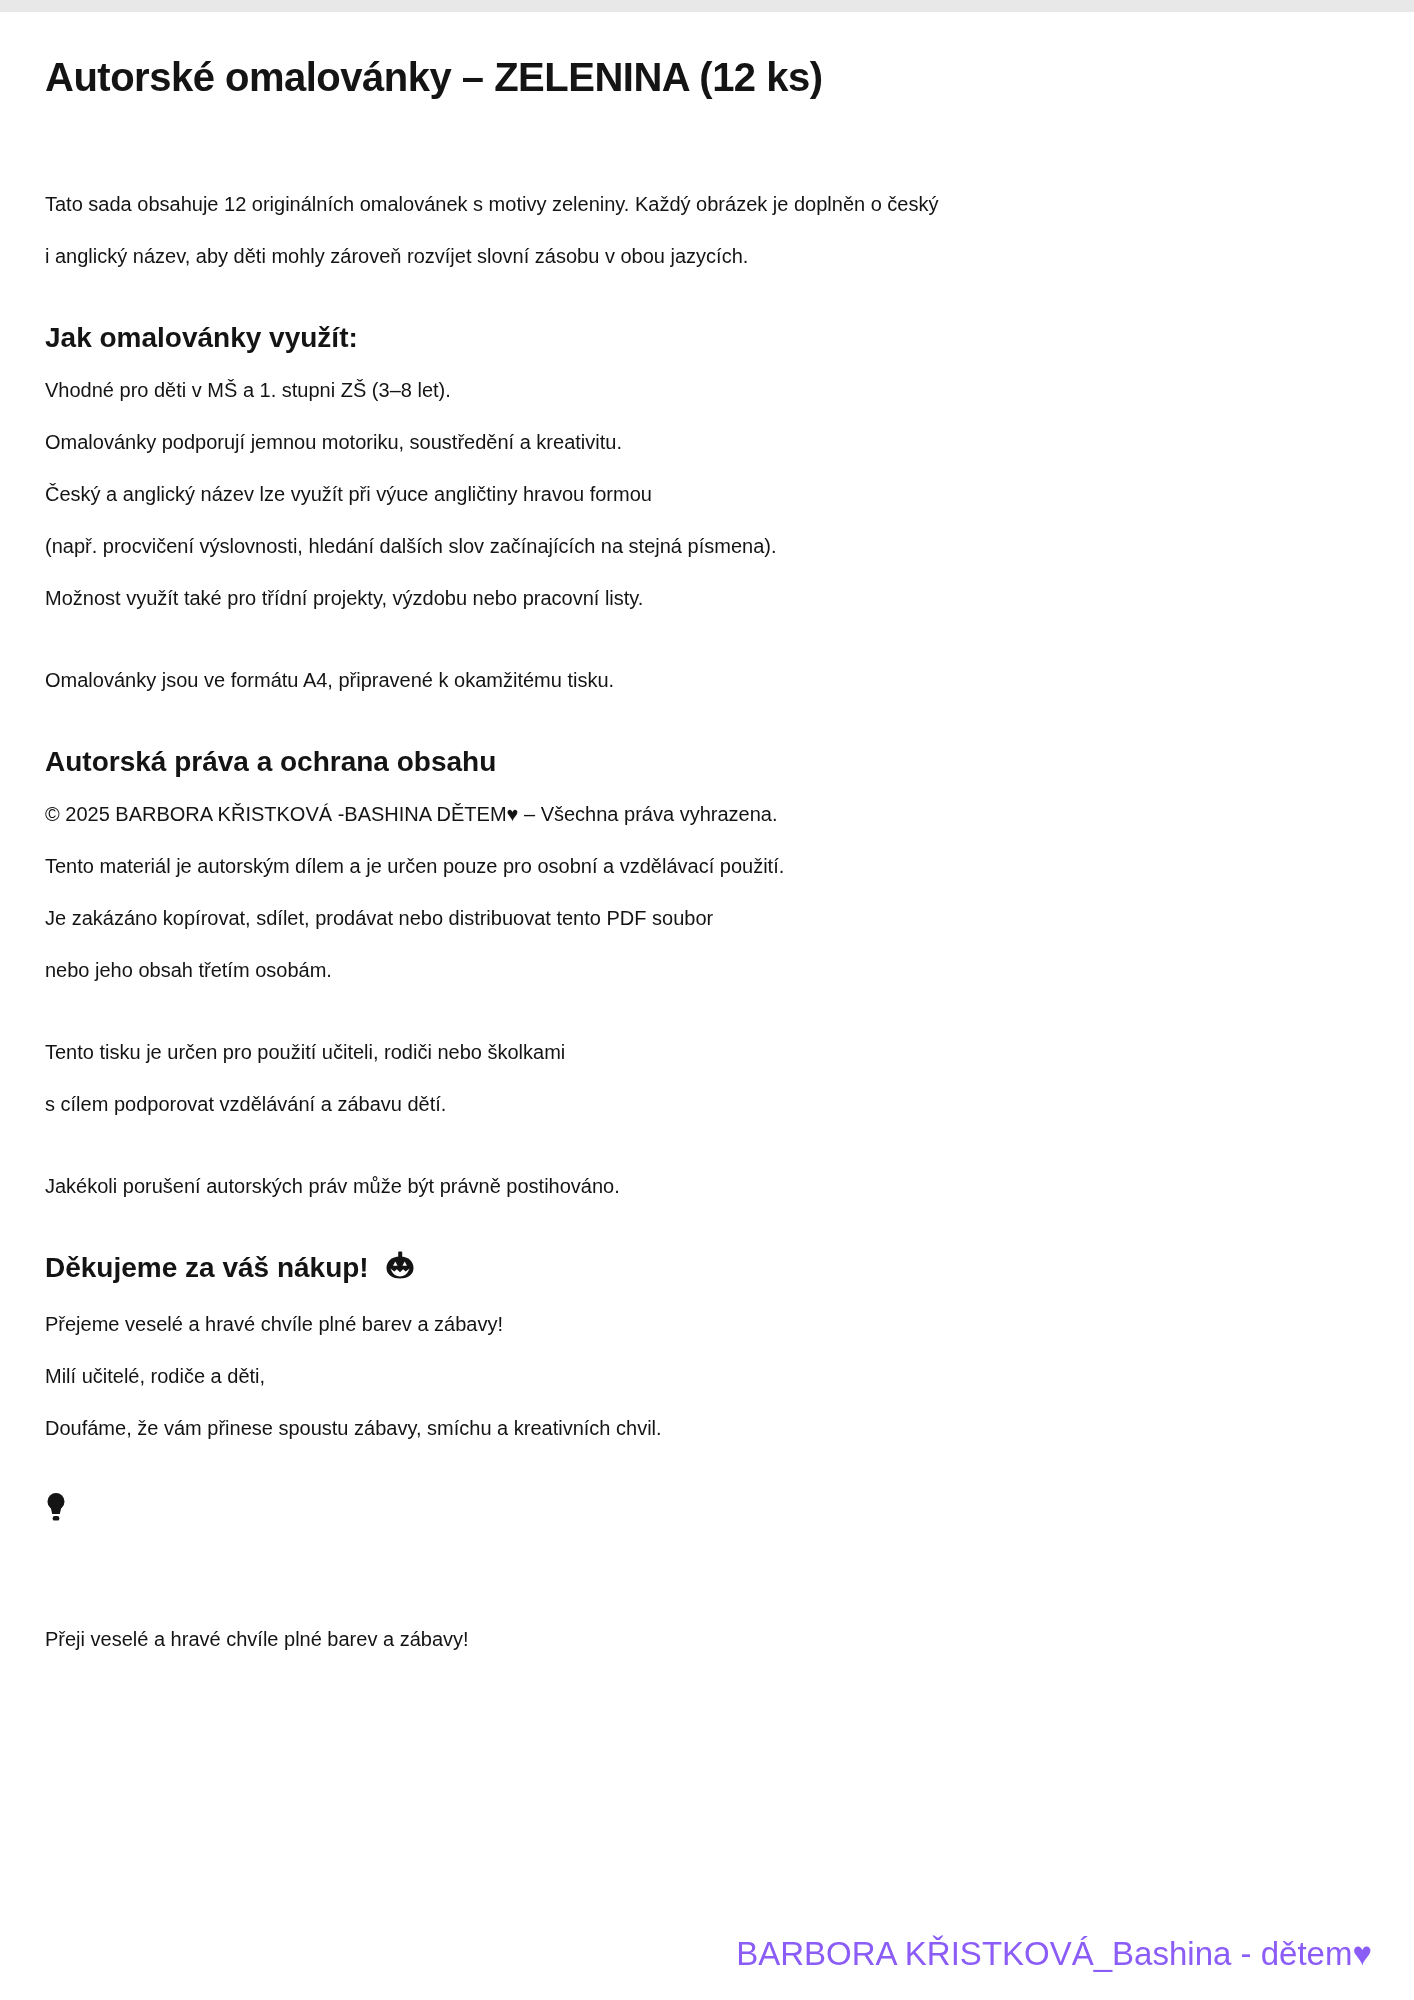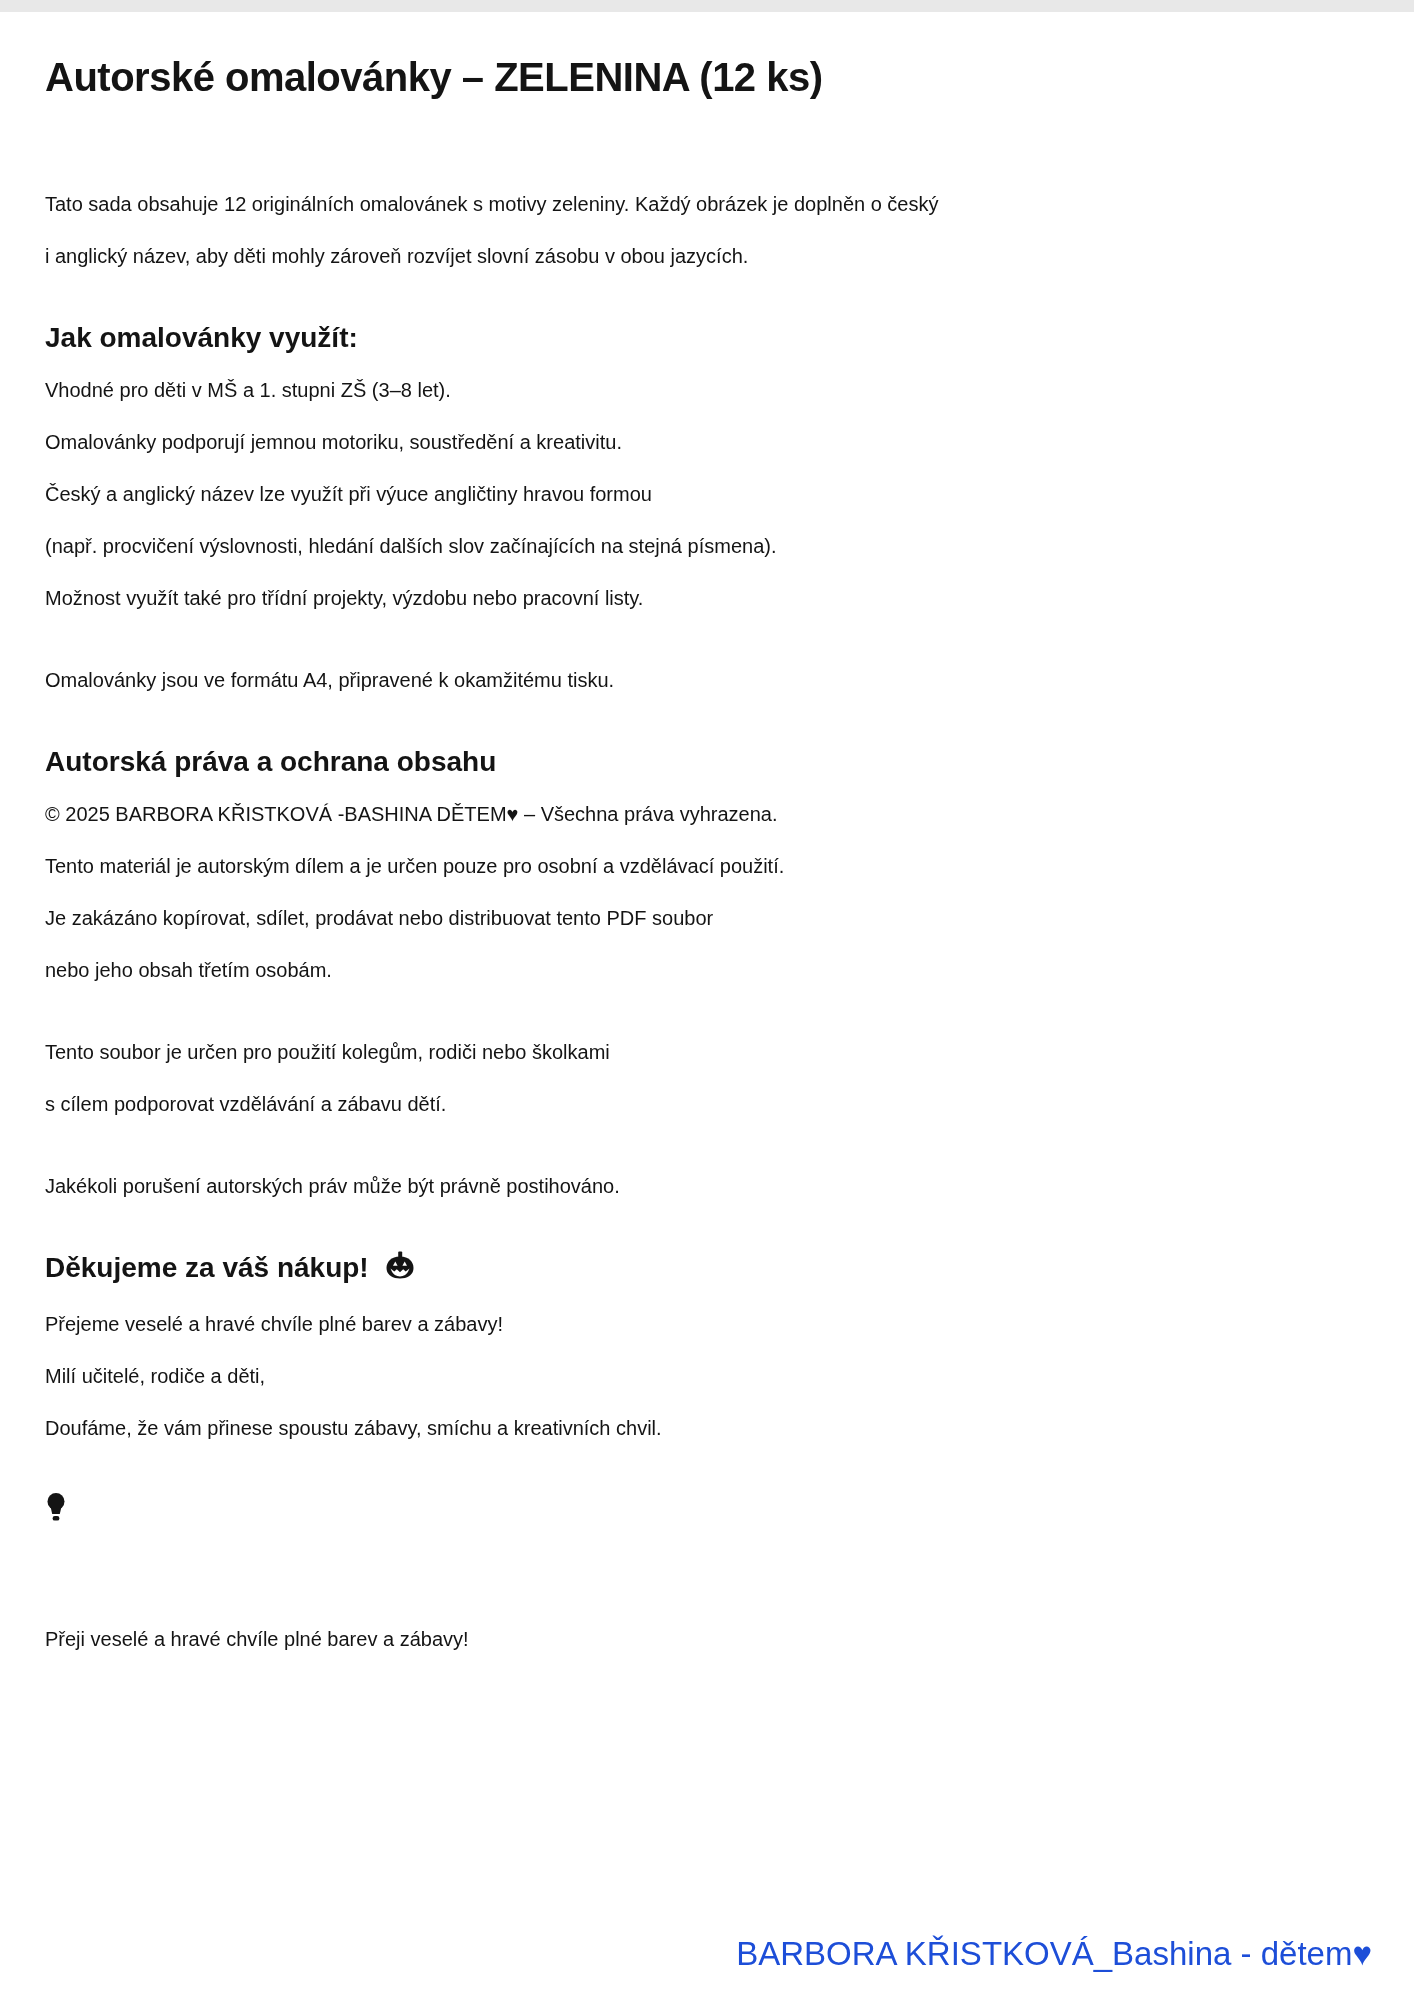--- a/index.html
+++ b/index.html
@@ -43,21 +43,21 @@
     vertical-align:-5px;
     margin-right:12px;
   }
   .closing-line{margin-top:72px;}
   .footer{
     position:absolute;
     right:42px;
     bottom:38px;
     font-size:33px;
     line-height:40px;
-    color:#1d4ed8;
+    color:#8b5cf6;
     white-space:nowrap;
   }
 </style>
 </head>
 <body>
 
 <div class="page">
 
   <h1 class="doc-title">Autorské omalovánky – ZELENINA (12 ks)</h1>
 
@@ -81,21 +81,21 @@
 
   <div class="para">
     <div class="heading">Autorská práva a ochrana obsahu</div>
     <div class="line">© 2025 BARBORA KŘISTKOVÁ -BASHINA DĚTEM♥ – Všechna práva vyhrazena.</div>
     <div class="line">Tento materiál je autorským dílem a je určen pouze pro osobní a vzdělávací použití.</div>
     <div class="line">Je zakázáno kopírovat, sdílet, prodávat nebo distribuovat tento PDF soubor</div>
     <div class="line">nebo jeho obsah třetím osobám.</div>
   </div>
 
   <div class="para">
-    <div class="line">Tento soubor je určen pro použití kolegům, rodiči nebo školkami</div>
+    <div class="line">Tento tisku je určen pro použití učiteli, rodiči nebo školkami</div>
     <div class="line">s cílem podporovat vzdělávání a zábavu dětí.</div>
   </div>
 
   <div class="para">
     <div class="line">Jakékoli porušení autorských práv může být právně postihováno.</div>
   </div>
 
   <div class="para" style="margin-top:12px;">
     <div class="heading">
       <span>Děkujeme za váš nákup!</span>

